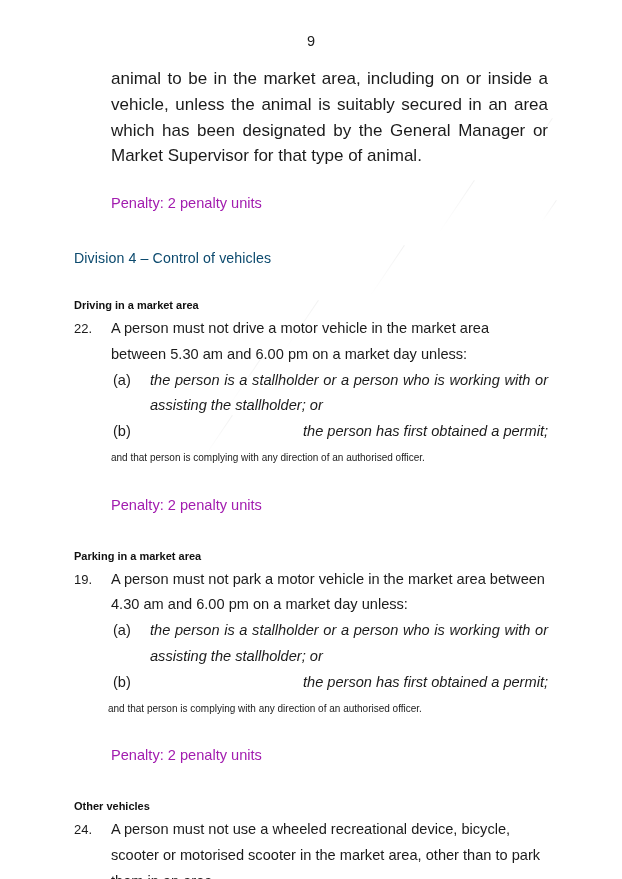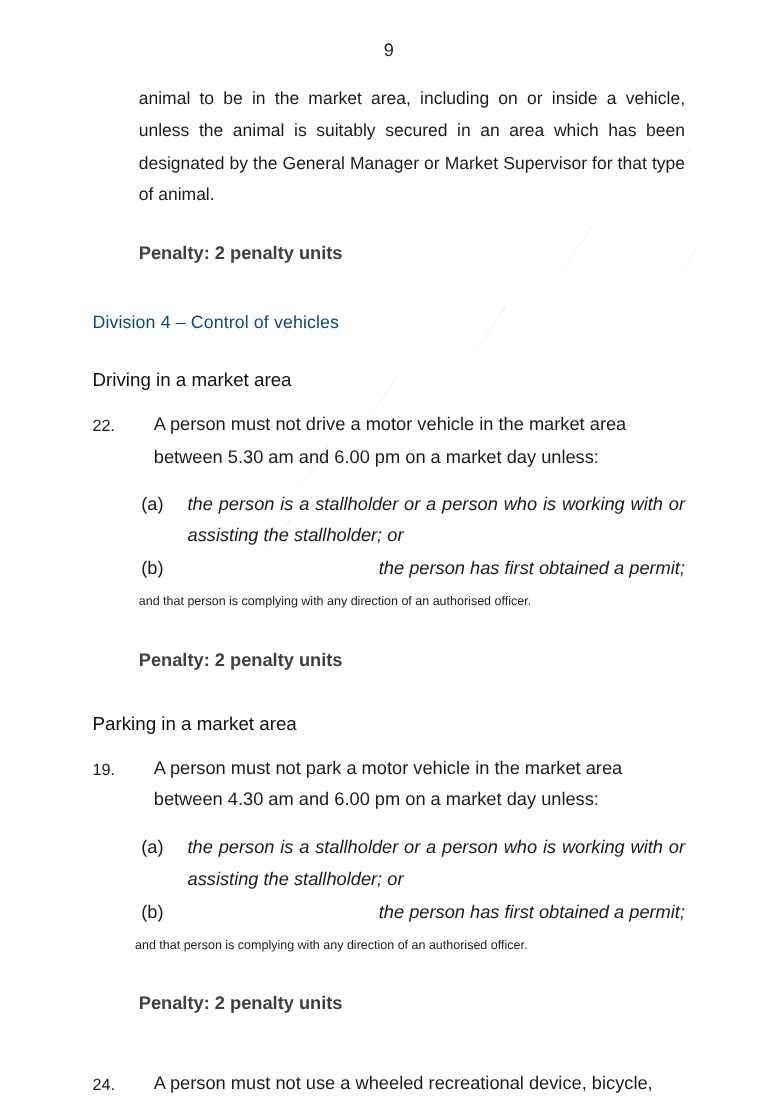--- a/index.html
+++ b/index.html
@@ -58,74 +58,73 @@
     position: absolute;
     top: 66px;
     left: 74px;
     width: 474px;
   }
 
   
   .para {
     margin: 0;
     padding-left: 37px;
-    font-size: 14px;
+    font-size: 17px;
     line-height: 25.8px;
     text-align: justify;
     text-justify: inter-word;
     color: #1b1b1b;
   }
 
   .penalty {
     margin: 0;
     padding-left: 37px;
     font-size: 14.6px;
     line-height: 25.8px;
-    color: #404040;
-    font-weight: bold;
+    color: #a21caf;
   }
   .gap-md { height: 22px; }
   .gap-lg { height: 26px; }
   .gap-xl { height: 31px; }
 
   
   .division-heading {
     margin: 0;
     font-size: 14.2px;
     line-height: 20px;
     font-weight: 400;
     color: #0c4a6e;
     letter-spacing: 0.1px;
   }
 
   
   .section-heading {
     margin: 0;
-    font-size: 15px;
+    font-size: 11px;
     line-height: 22px;
-    font-weight: normal;
+    font-weight: bold;
     color: #101010;
   }
 
   
   .clause {
     position: relative;
     padding-left: 37px;
   }
   .clause-number {
     position: absolute;
     left: 0;
     top: 0;
     width: 30px;
     font-size: 13px;
     line-height: 25.8px;
     color: #1b1b1b;
   }
   .clause-body {
-    margin: 12px;
+    margin: 0;
     font-size: 14.6px;
     line-height: 25.8px;
     text-align: left;
     color: #1b1b1b;
   }
 
   
   .subpara {
     position: relative;
     padding-left: 76px;
@@ -232,20 +231,21 @@
     </div>
 
     <p class="trailing ind-34">and that person is complying with any direction of an authorised officer.</p>
 
     <div class="gap-md"></div>
 
     <p class="penalty">Penalty: 2 penalty units</p>
 
     <div class="gap-lg"></div>
 
+    <h3 class="section-heading">Other vehicles</h3>
 
     <div class="clause">
       <span class="clause-number">24.</span>
       <p class="clause-body">A person must not use a wheeled recreational device, bicycle, scooter or motorised scooter in the market area, other than to park them in an area</p>
     </div>
 
   </div>
 </div>
 
 </body></html>

